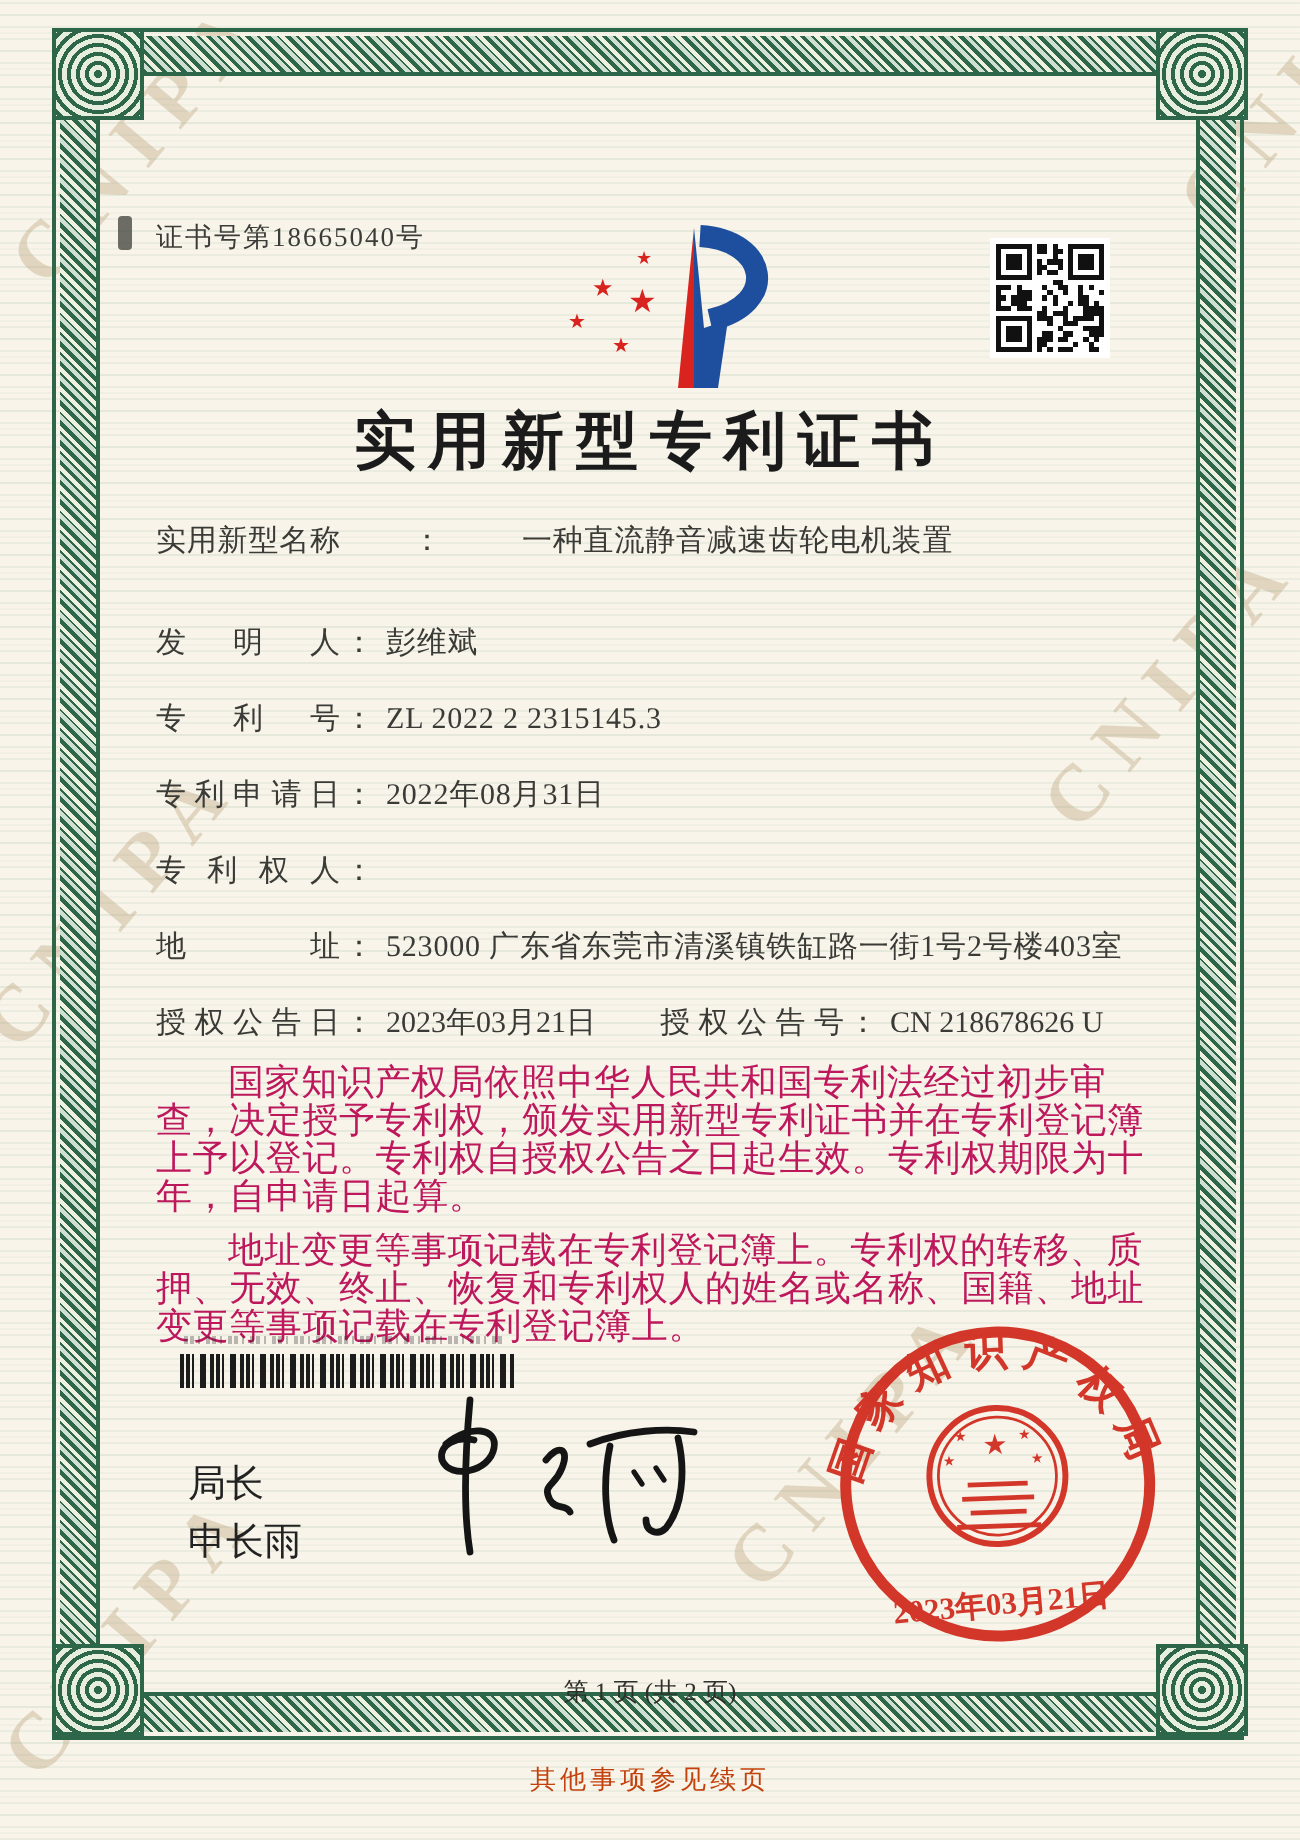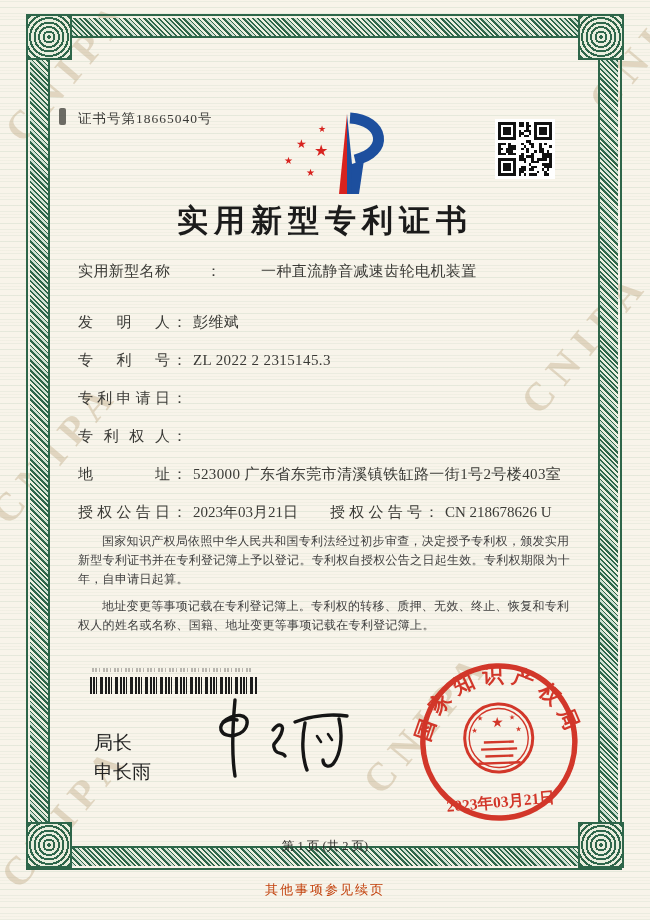--- a/index.html
+++ b/index.html
@@ -53,21 +53,21 @@
 
   .fields{position:absolute;left:78px;top:260px;width:496px;font-size:15px;color:#3a3a36;}
   .frow{display:flex;line-height:23px;margin-bottom:15px;}
   .frow.first{margin-bottom:28px;gap:34px;}
   .flabel{width:92px;text-align:justify;text-align-last:justify;flex:none;}
   .fcolon{flex:none;margin:0 6px 0 2px;}
   .fvalue{flex:1;letter-spacing:.4px;}
   .frow.dual .grp{display:flex;}
   .frow.dual .grp.left{width:252px;flex:none;}
 
-  .paras{position:absolute;left:78px;top:532px;width:496px;font-size:12px;line-height:19px;color:#404040;}
+  .paras{position:absolute;left:78px;top:532px;width:496px;font-size:18px;line-height:19px;color:#be185d;}
   .paras p{margin:0;text-indent:2em;letter-spacing:.3px;}
   .paras p + p{margin-top:8px;}
 
   .barcode-faint{
     position:absolute;left:92px;top:668px;width:160px;height:4px;opacity:.30;
     background:repeating-linear-gradient(90deg,#222 0 2px,transparent 2px 3px,#222 3px 5px,transparent 5px 7px,#222 7px 8px,transparent 8px 11px);
   }
   .barcode{
     position:absolute;left:90px;top:677px;width:168px;height:17px;
     background:repeating-linear-gradient(90deg,#1c1c1c 0 2px,transparent 2px 3px,#1c1c1c 3px 5px,transparent 5px 6px,#1c1c1c 6px 7px,transparent 7px 10px,#1c1c1c 10px 13px,transparent 13px 15px);
@@ -272,20 +272,21 @@
       <span class="fvalue">彭维斌</span>
     </div>
     <div class="frow">
       <span class="flabel">专利号</span>
         <span class="fcolon">：</span>
       <span class="fvalue">ZL 2022 2 2315145.3</span>
     </div>
     <div class="frow">
       <span class="flabel">专利申请日</span>
         <span class="fcolon">：</span>
+      <span class="fvalue">2022年08月31日</span>
     </div>
     <div class="frow">
       <span class="flabel">专利权人</span>
         <span class="fcolon">：</span>
     </div>
     <div class="frow">
       <span class="flabel">地址</span>
         <span class="fcolon">：</span>
       <span class="fvalue">523000 广东省东莞市清溪镇铁缸路一街1号2号楼403室</span>
     </div>

